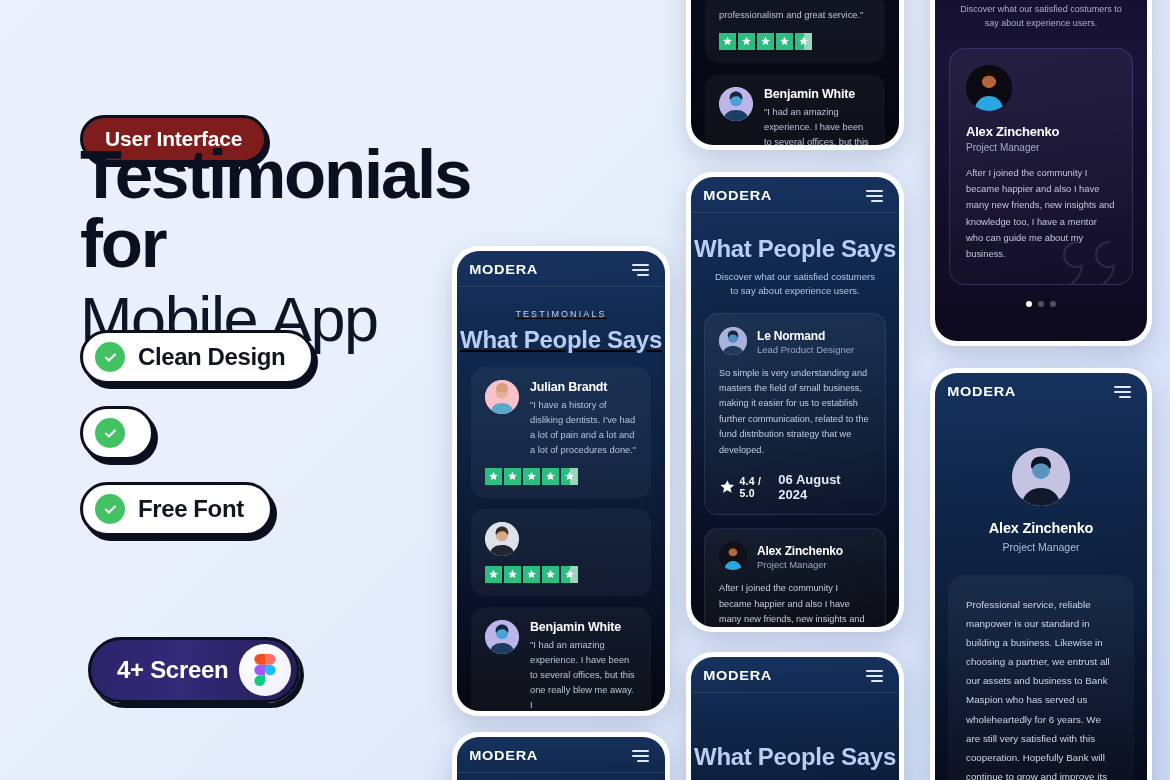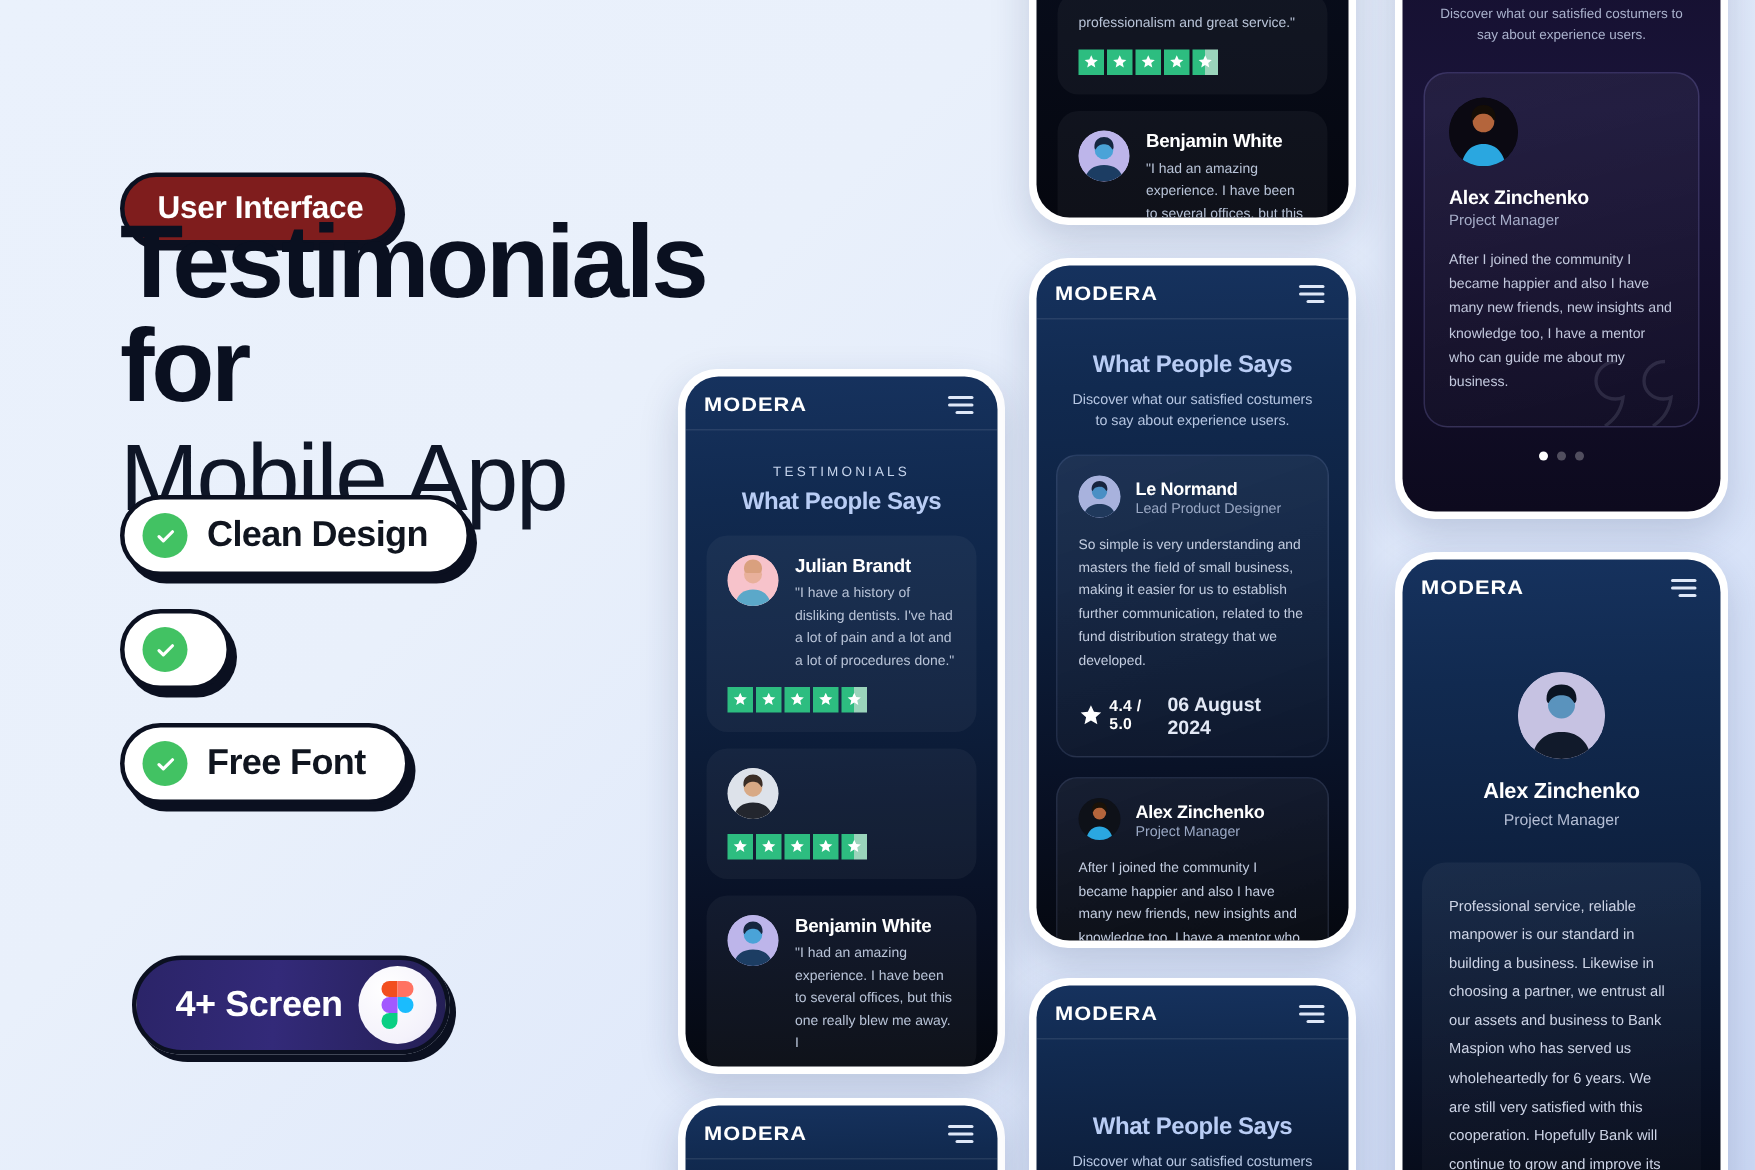--- a/index.html
+++ b/index.html
@@ -95,21 +95,21 @@
   .topbar { display: flex; align-items: center; justify-content: space-between; padding: 11px 16px 9px; }
   .logo { font-size: 13px; font-weight: 700; color: #fff; letter-spacing: 0.6px; font-family: "Liberation Sans", sans-serif; }
   .logo .m { display: inline-block; transform: scaleX(1.12); }
   .burger { display: flex; flex-direction: column; gap: 3px; width: 17px; }
   .burger i { display: block; height: 2px; border-radius: 2px; background: #dfe8f8; }
   .burger i:last-child { width: 72%; margin-left: auto; }
   .hr-line { height: 1px; background: rgba(255,255,255,0.09); margin: 0 0 0 0; }
 
   
   .eyebrow { text-align: center; font-size: 9px; letter-spacing: 2.1px; color: #c6d4ec; font-weight: 500; }
-  .hero-title { text-align: center; font-size: 16px; font-weight: 700; color: #b9cdf5; letter-spacing: -0.3px; }
+  .hero-title { text-align: center; font-size: 24px; font-weight: 700; color: #b9cdf5; letter-spacing: -0.3px; }
   .hero-sub { text-align: center; font-size: 9.5px; line-height: 1.5; color: #b6c6e2; padding: 0 22px; }
 
   
   .tcard { background: rgba(255,255,255,0.045); border-radius: 14px; padding: 13px 14px; margin: 0 14px; }
   .tcard-row { display: flex; gap: 11px; }
   .av { width: 34px; height: 34px; border-radius: 50%; flex: none; overflow: hidden; position: relative; }
   .tname { font-size: 12.5px; font-weight: 700; color: #ffffff; letter-spacing: -0.2px; }
   .tquote { font-size: 9.3px; line-height: 1.62; color: #b9c4d8; margin-top: 4px; }
   .stars { display: flex; gap: 2px; margin-top: 10px; }
   .star-box { width: 17px; height: 17px; background: #2dbd80; display: flex; align-items: center; justify-content: center; }
@@ -225,21 +225,21 @@
       <div class="topbar">
         <span class="logo"><span class="m">MODERA</span></span>
         <span class="burger">
             <i></i>
             <i></i>
             <i></i>
           </span>
       </div>
       <div class="hr-line"></div>
 
-      <div style="padding:22px 0 13px;">
+      <div style="padding:22px 0 13px;text-decoration:underline;">
         <div class="eyebrow">TESTIMONIALS</div>
         <div class="hero-title" style="margin-top:7px;">What People Says</div>
       </div>
 
       <div class="tcard">
         <div class="tcard-row">
           <span class="av" style="background:#f6bfc8;">
             <svg class="avart" viewBox="0 0 34 34">
                 <circle cx="17" cy="17" r="17" fill="#f7c3cb"></circle>
                 <circle cx="17" cy="13" r="6" fill="#e8b09b"></circle>

